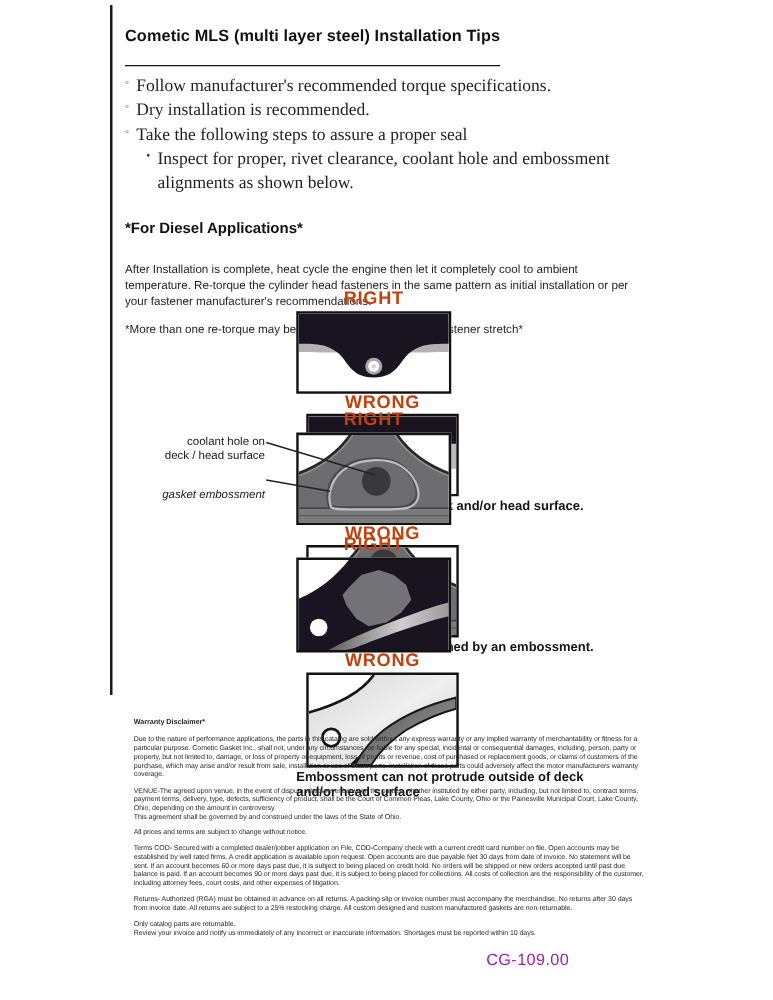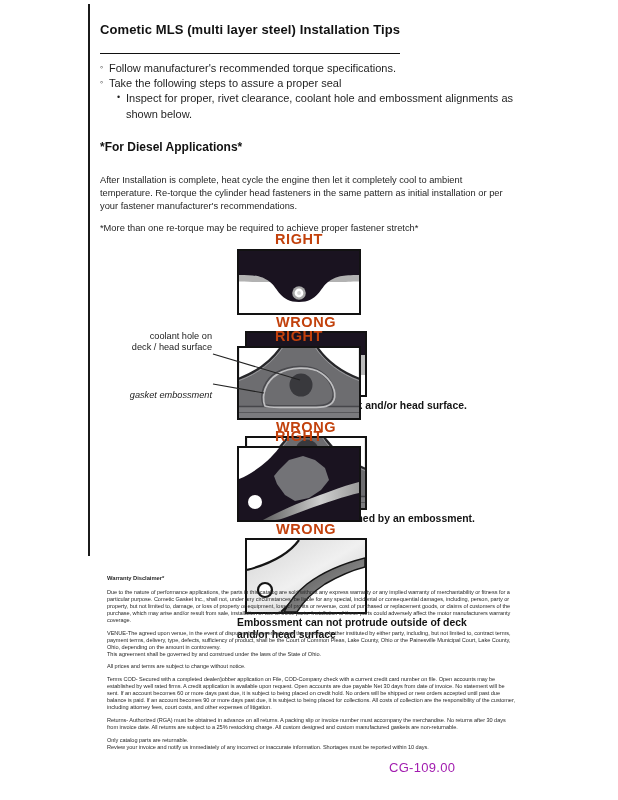--- a/index.html
+++ b/index.html
@@ -8,58 +8,59 @@
     position:relative; width:618px; height:800px; background:#ffffff;
     font-family:"Liberation Sans", sans-serif; color:#1f1f1f; overflow:hidden;
   }
   .edge-line { position:absolute; left:88px; top:4px; width:1.5px; height:552px; background:#1b1b1b; }
 
   .content { position:absolute; left:100px; top:20px; width:418px; }
   .title {
     display:inline-block; font-size:13px; font-weight:bold; color:#111;
     border-bottom:1.6px solid #111; padding-bottom:16px; margin-bottom:7px; letter-spacing:0.1px;
   }
-  .tips { list-style:none; font-size:11px; line-height:1.38; }
+  .tips { list-style:none; font-size:14px; line-height:1.38;font-family:Liberation Serif, serif; }
   .tips li { position:relative; padding-left:9px; }
   .tips li.lvl1::before { content:"\25E6"; position:absolute; left:0; top:0; font-size:9px; }
   .tips li.lvl2 { margin-left:17px; }
   .tips li.lvl2::before { content:"\2022"; position:absolute; left:0; top:0; font-size:9px; }
 
   .diesel-heading { font-size:12px; font-weight:bold; margin-top:18px; margin-bottom:20px; color:#111; }
   .para { font-size:9.3px; line-height:1.4; margin-bottom:9px; width:416px; }
 
   
   .fig-row { position:absolute; left:237px; width:250px; display:flex; flex-wrap:wrap; }
   .fig-col { display:flex; flex-direction:column; align-items:center; }
   .fig-col + .fig-col { margin-left:8px; }
   .fig-label { font-size:14.5px; font-weight:700; letter-spacing:0.6px; color:#c2410c; line-height:1; margin-bottom:2px; }
   .fig-box { border:2px solid #121212; line-height:0; background:#fff; }
   .fig-caption { width:100%; font-size:10.4px; font-weight:700; color:#141414; margin-top:3px; line-height:1.15; white-space:pre-line; }
 
   .anno { position:absolute; left:100px; width:112px; text-align:right; font-size:9.2px; line-height:1.18; white-space:pre-line; color:#1a1a1a; }
-  #anno-coolant { top:331px; }
+  #anno-coolant { top:348px; }
   #anno-emboss { top:390px;font-style:italic; }
   .leader-overlay { position:absolute; left:210px; top:346px; width:100px; height:52px; }
 
   .warranty { position:absolute; left:107px; top:575px; width:408px; font-size:5.6px; line-height:1.24; color:#2a2a2a; letter-spacing:-0.05px; }
   .warranty-heading { font-weight:bold; margin-bottom:7px; font-size:5.8px; }
   .warranty p { margin-bottom:6px; white-space:pre-line; }
 
   .footer-code { position:absolute; left:389px; top:760px; font-size:13px; color:#a21caf; letter-spacing:0.3px; }
 </style>
 </head>
 <body>
 
 <div class="page">
   <div class="edge-line"></div>
 
   <div class="content">
     <span class="title">Cometic MLS (multi layer steel) Installation Tips</span>
     <ul class="tips">
       <li class="lvl1">Follow manufacturer's recommended torque specifications.</li>
+      <li class="lvl1">Dry installation is recommended.</li>
       <li class="lvl1">Take the following steps to assure a proper seal</li>
       <li class="lvl2">Inspect for proper, rivet clearance, coolant hole and embossment alignments as shown below.</li>
     </ul>
 
     <div class="diesel-heading">*For Diesel Applications*</div>
     <div class="para">After Installation is complete, heat cycle the engine then let it completely cool to ambient temperature. Re-torque the cylinder head fasteners in the same pattern as initial installation or per your fastener manufacturer's recommendations.</div>
     <div class="para">*More than one re-torque may be required to achieve proper fastener stretch*</div>
   </div>
 
   <div class="fig-row" style="top:232px;">

